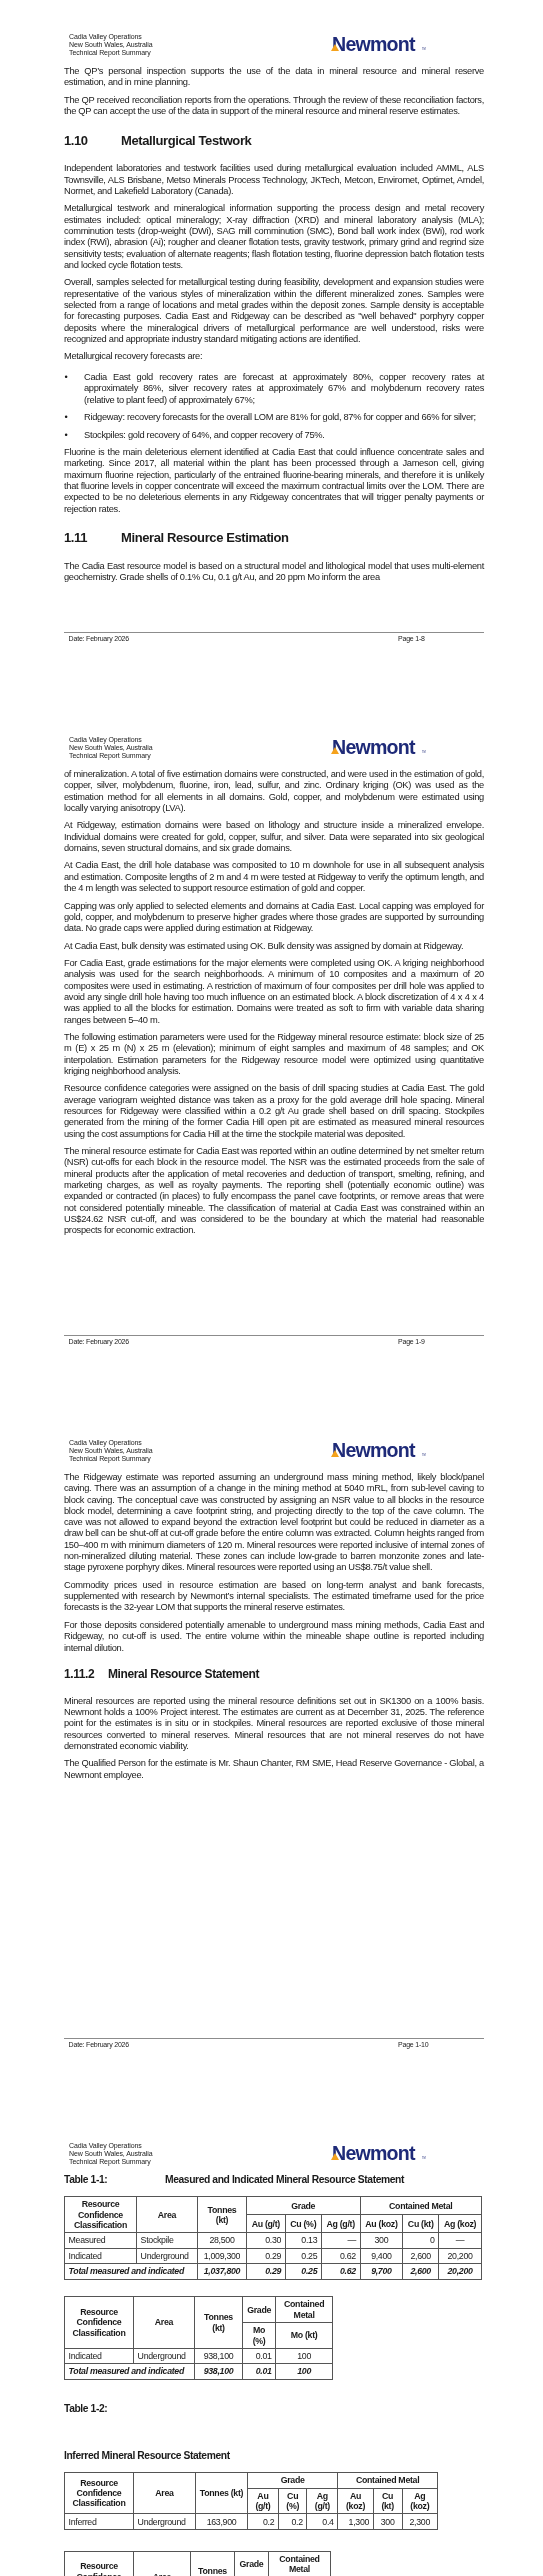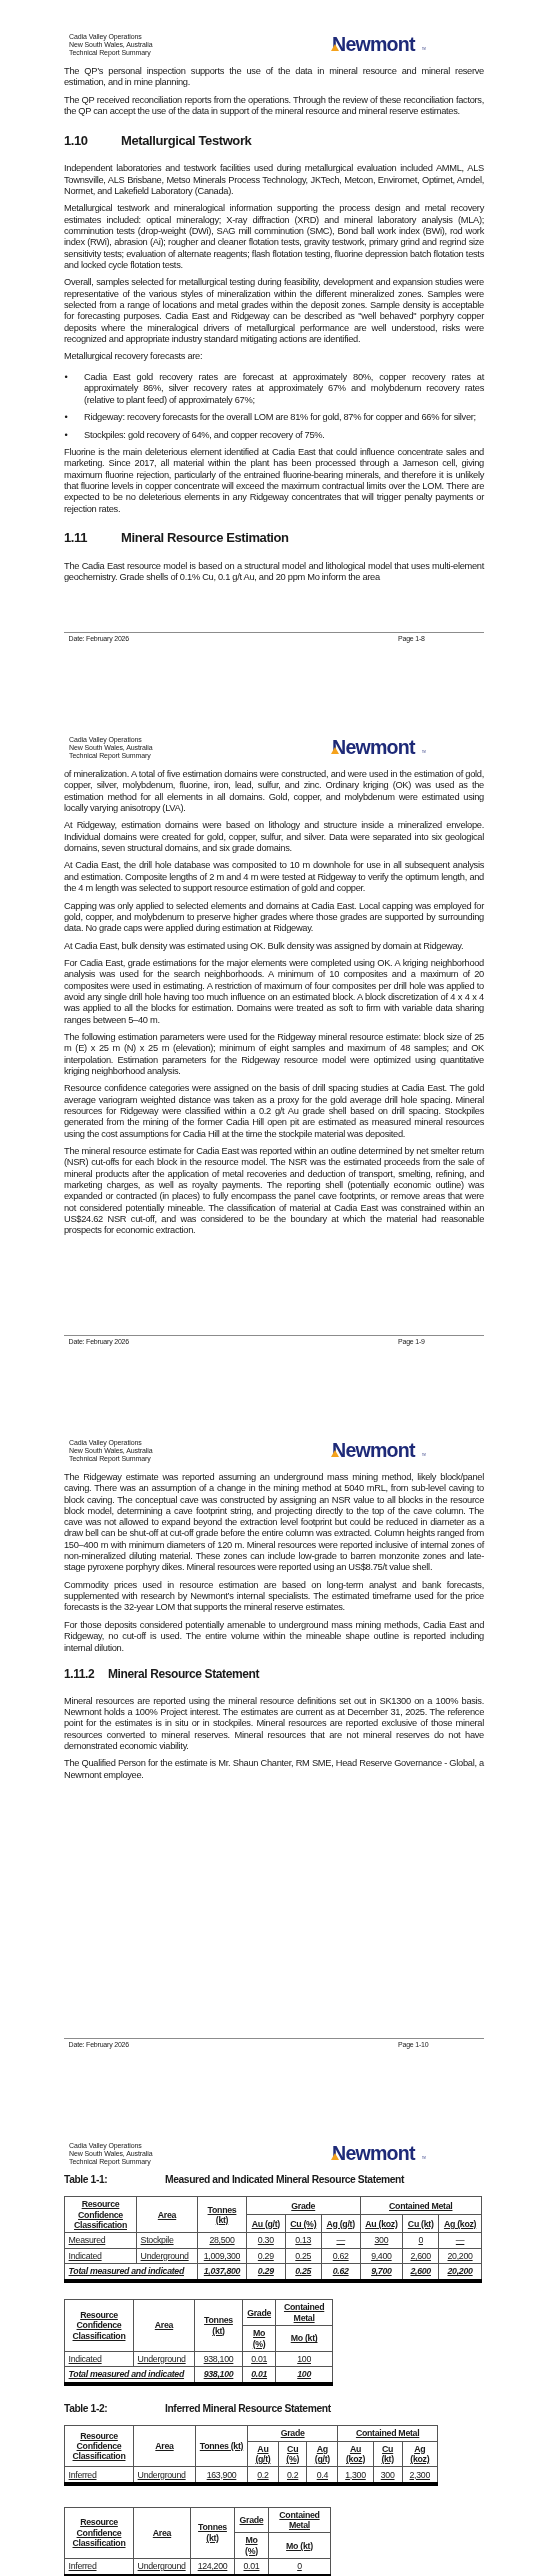--- a/index.html
+++ b/index.html
@@ -20,24 +20,24 @@
   ul.bul li .dot { position: absolute; left: 0.5px; top: 0; }
   .ftr { position: absolute; left: 64px; width: 420px; top: 632px; border-top: 1.5px solid #8c8c8c; }
   .ftr .date { position: absolute; left: 4.6px; top: 2.1px; font-size: 7px; letter-spacing: -0.2px; }
   .ftr .pg { position: absolute; left: 334px; top: 2.1px; font-size: 7px; letter-spacing: -0.2px; }
   .tcap { font-size: 10.3px; font-weight: bold; letter-spacing: -0.4px; display: flex; margin-bottom: 11.3px; gap: 36px; }
   .tcap .num { width: 65px; }
   table { border-collapse: collapse; font-size: 8.8px; letter-spacing: -0.3px; }
   th, td { border: 0.5px solid #555; padding: 2.1px 3.6px; line-height: 10.3px; }
   th { font-weight: bold; text-align: center; }
   td.num { text-align: center; }
-  td.ctr { text-align: center; }
+  td.ctr { text-align: right; }
   tr.total td { font-weight: bold; font-style: italic; border-top: 1px solid #555; }
   tr.first td { border-top: 1px solid #555; }
-  table { border-bottom: 4px solid #000000; text-decoration: underline; }
+  table { border-bottom: 1px solid #000000; }
 </style>
 </head>
 <body>
 
 <div class="page">
   <div class="hdr">
     <div>Cadia Valley Operations</div>
     <div>New South Wales, Australia</div>
     <div>Technical Report Summary</div>
   </div>
@@ -226,21 +226,21 @@
         </tr>
         <tr class="total">
           <td colspan="2">Total measured and indicated</td>
           <td class="num">938,100</td>
           <td class="ctr">0.01</td>
           <td class="num">100</td>
         </tr>
       </tbody>
     </table>
 
-    <div class="tcap" style="margin-top:17px;">
+    <div class="tcap" style="margin-top:23px;flex-direction:column;">
       <span class="num">Table 1-2:</span>
       <span>Inferred Mineral Resource Statement</span>
     </div>
 
     <table style="width:374px;">
       <thead>
         <tr>
           <th rowspan="2" style="width:69px;">Resource Confidence Classification</th>
           <th rowspan="2" style="width:62px;">Area</th>
           <th rowspan="2" style="width:52px;">Tonnes (kt)</th>

